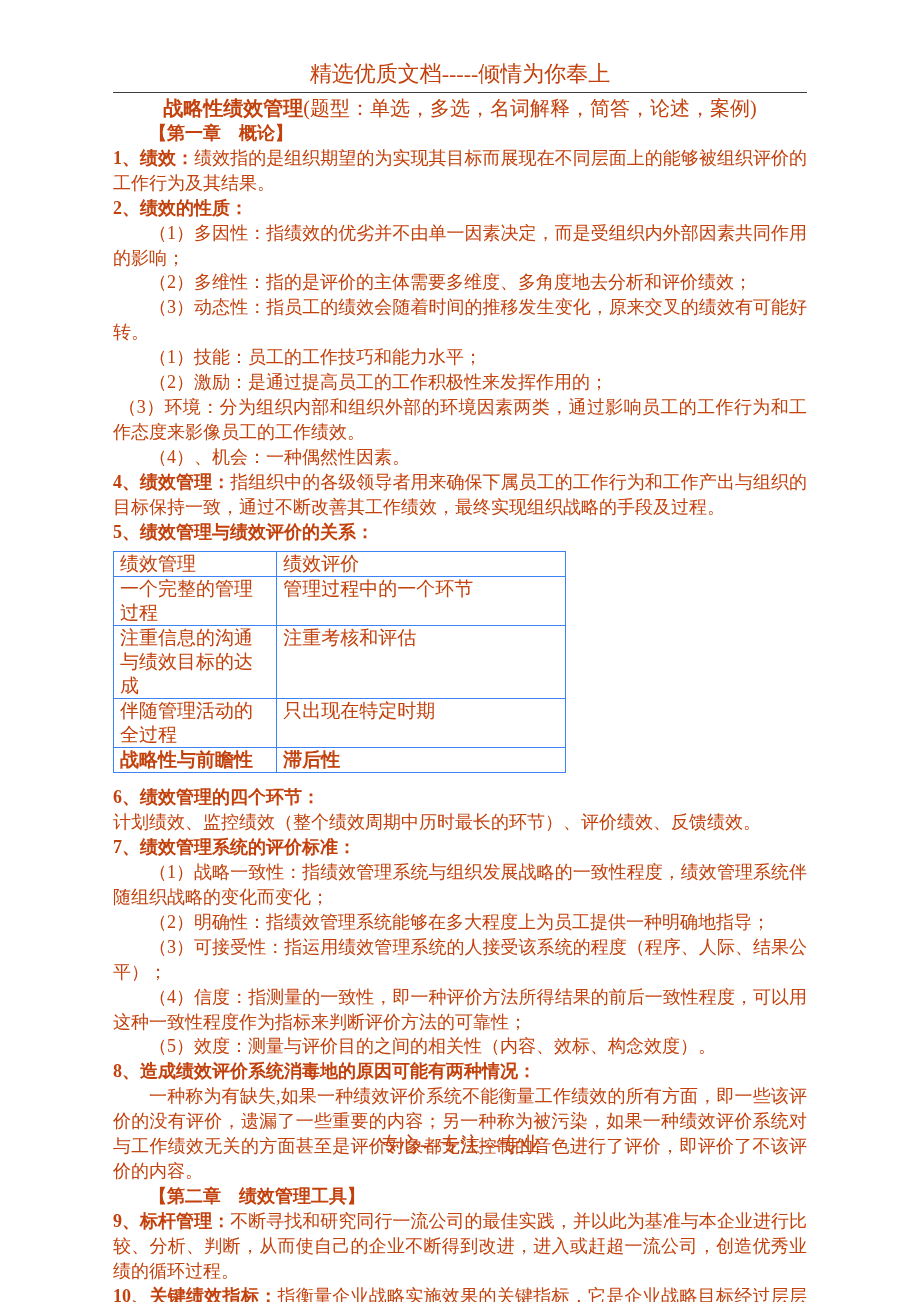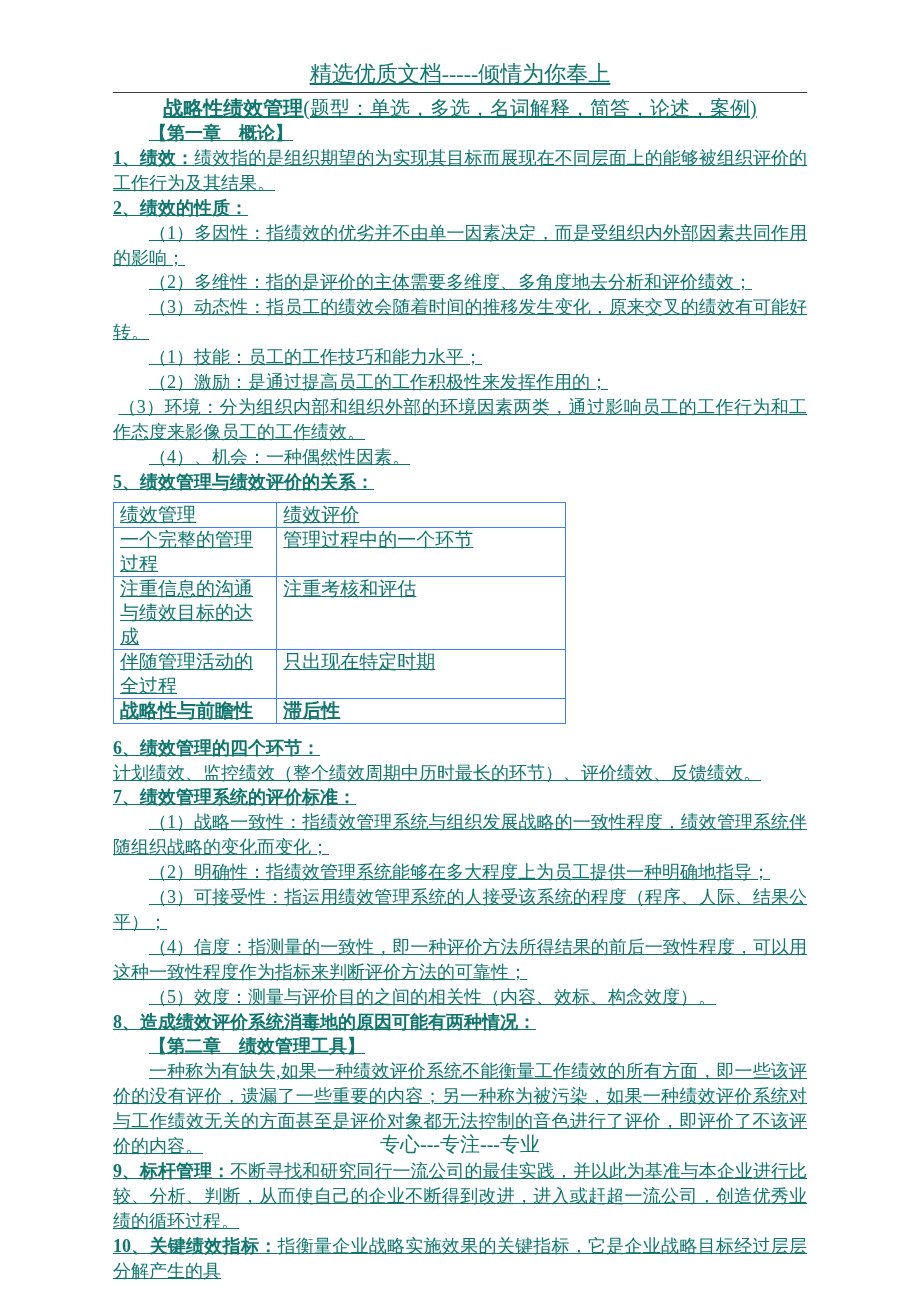--- a/index.html
+++ b/index.html
@@ -8,22 +8,21 @@
     background: #ffffff;
   }
   .page {
     position: relative;
     width: 772px;
     height: 1302px;
     margin: 0 auto;
     background: #ffffff;
     overflow: hidden;
     font-family: "Liberation Serif", "DejaVu Serif", serif;
-    color: #0f766e;
-    text-decoration: underline;
+    color: #c2410c;
   }
   .header {
     margin: 0 39px;
     padding-top: 59px;
     padding-bottom: 4px;
     text-align: center;
     font-size: 22px;
     line-height: 29px;
     border-bottom: 1px solid #3d3d3d;
   }
@@ -94,20 +93,21 @@
         <p class="para ind-first2"><b>【第一章　概论】</b></p>
         <p class="para ind-none"><b>1、绩效：</b><span>绩效指的是组织期望的为实现其目标而展现在不同层面上的能够被组织评价的工作行为及其结果。</span></p>
         <p class="para ind-none"><b>2、绩效的性质：</b></p>
         <p class="para ind-first2"><span>（1）多因性：指绩效的优劣并不由单一因素决定，而是受组织内外部因素共同作用的影响；</span></p>
         <p class="para ind-first2"><span>（2）多维性：指的是评价的主体需要多维度、多角度地去分析和评价绩效；</span></p>
         <p class="para ind-first2"><span>（3）动态性：指员工的绩效会随着时间的推移发生变化，原来交叉的绩效有可能好转。</span></p>
         <p class="para ind-first2"><span>（1）技能：员工的工作技巧和能力水平；</span></p>
         <p class="para ind-first2"><span>（2）激励：是通过提高员工的工作积极性来发挥作用的；</span></p>
         <p class="para ind-small"><span>（3）环境：分为组织内部和组织外部的环境因素两类，通过影响员工的工作行为和工作态度来影像员工的工作绩效。</span></p>
         <p class="para ind-first2"><span>（4）、机会：一种偶然性因素。</span></p>
+        <p class="para ind-none"><b>4、绩效管理：</b><span>指组织中的各级领导者用来确保下属员工的工作行为和工作产出与组织的目标保持一致，通过不断改善其工作绩效，最终实现组织战略的手段及过程。</span></p>
         <p class="para ind-none"><b>5、绩效管理与绩效评价的关系：</b></p>
       </div>
 
     <table class="cmp">
       <tbody id="cmp-body">
           <tr>
             <td class="c1">绩效管理</td>
             <td class="c2">绩效评价</td>
           </tr>
           <tr>
@@ -132,22 +132,22 @@
     <div id="paras-after">
         <p class="para ind-none"><b>6、绩效管理的四个环节：</b></p>
         <p class="para ind-none"><span>计划绩效、监控绩效（整个绩效周期中历时最长的环节）、评价绩效、反馈绩效。</span></p>
         <p class="para ind-none"><b>7、绩效管理系统的评价标准：</b></p>
         <p class="para ind-first2"><span>（1）战略一致性：指绩效管理系统与组织发展战略的一致性程度，绩效管理系统伴随组织战略的变化而变化；</span></p>
         <p class="para ind-first2"><span>（2）明确性：指绩效管理系统能够在多大程度上为员工提供一种明确地指导；</span></p>
         <p class="para ind-first2"><span>（3）可接受性：指运用绩效管理系统的人接受该系统的程度（程序、人际、结果公平）；</span></p>
         <p class="para ind-first2"><span>（4）信度：指测量的一致性，即一种评价方法所得结果的前后一致性程度，可以用这种一致性程度作为指标来判断评价方法的可靠性；</span></p>
         <p class="para ind-first2"><span>（5）效度：测量与评价目的之间的相关性（内容、效标、构念效度）。</span></p>
         <p class="para ind-none"><b>8、造成绩效评价系统消毒地的原因可能有两种情况：</b></p>
+        <p class="para ind-first2"><span>一种称为有缺失,如果一种绩效评价系统不能衡量工作绩效的所有方面，即一些该评价的没有评价，遗漏了一些重要的内容；另一种称为被污染，如果一种绩效评价系统对与工作绩效无关的方面甚至是评价对象都无法控制的音色进行了评价，即评价了不该评价的内容。</span></p>
         <p class="para ind-first2"><b>【第二章　绩效管理工具】</b></p>
-        <p class="para ind-first2"><span>一种称为有缺失,如果一种绩效评价系统不能衡量工作绩效的所有方面，即一些该评价的没有评价，遗漏了一些重要的内容；另一种称为被污染，如果一种绩效评价系统对与工作绩效无关的方面甚至是评价对象都无法控制的音色进行了评价，即评价了不该评价的内容。</span></p>
         <p class="para ind-none"><b>9、标杆管理：</b><span>不断寻找和研究同行一流公司的最佳实践，并以此为基准与本企业进行比较、分析、判断，从而使自己的企业不断得到改进，进入或赶超一流公司，创造优秀业绩的循环过程。</span></p>
         <p class="para ind-none"><b>10、关键绩效指标：</b><span>指衡量企业战略实施效果的关键指标，它是企业战略目标经过层层分解产生的具</span></p>
       </div>
 
   </div>
 
   <div class="footer">
     <span>专心---专注---专业</span>
   </div>
 

